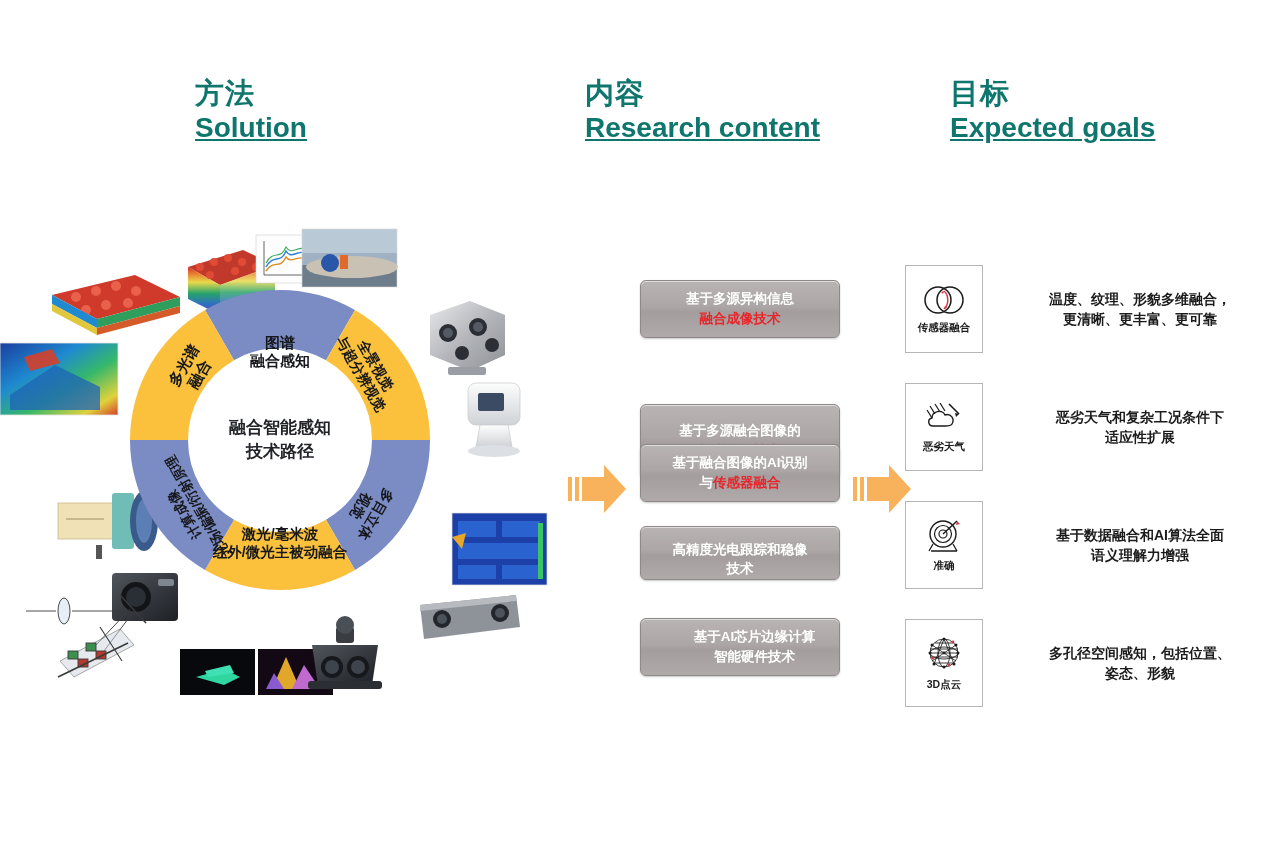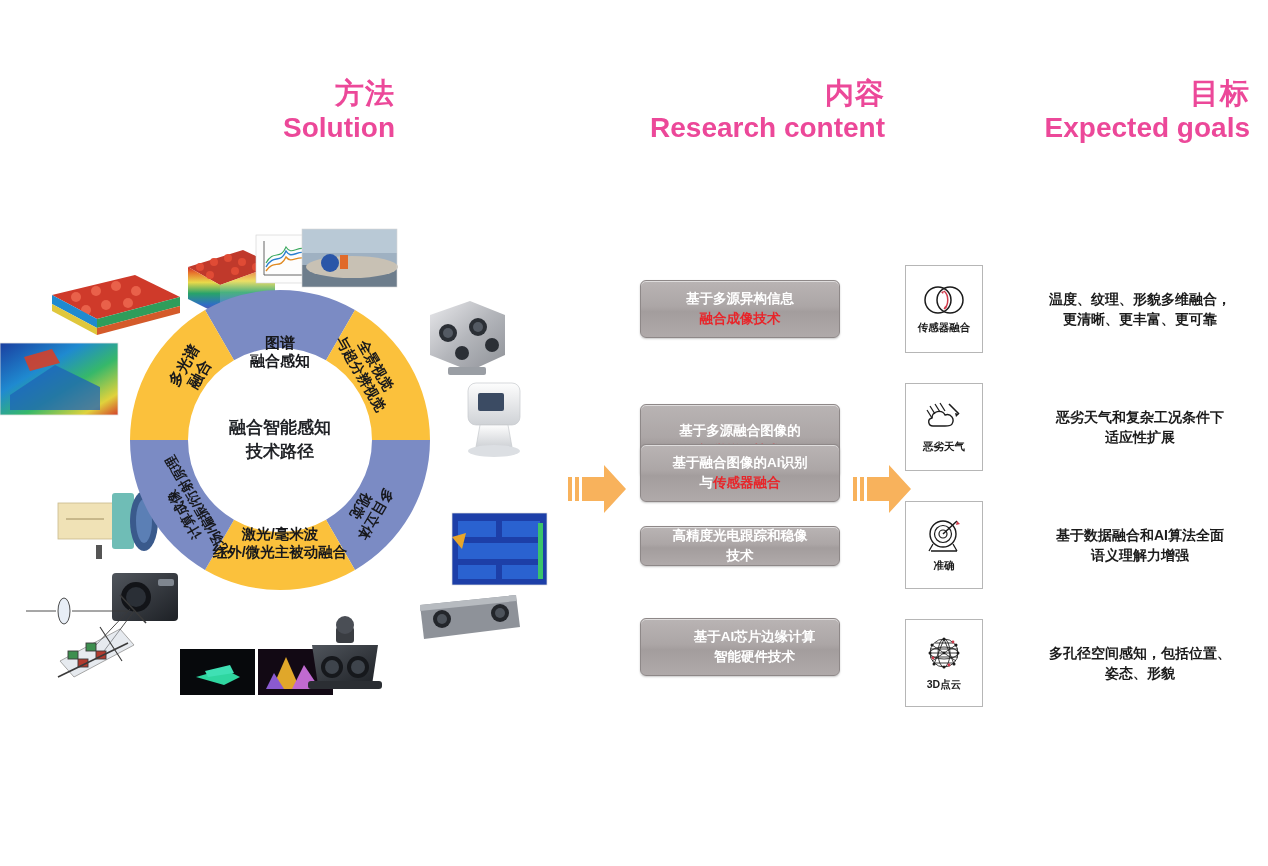--- a/index.html
+++ b/index.html
@@ -6,23 +6,23 @@
   body {
     width: 1268px; height: 866px;
     background: #ffffff;
     font-family: "Liberation Sans", "DejaVu Sans", sans-serif;
     overflow: hidden;
     position: relative;
   }
 
   
   .headers { position:absolute; top:0; left:0; width:1268px; height:180px; }
-  .hdr { position:absolute; text-align:right; color:#ec4899; line-height:1.22; }
+  .hdr { position:absolute; text-align:left; color:#0f766e; line-height:1.22; }
   .hdr .cn { font-size:29px; font-weight:bold; letter-spacing:1px; }
-  .hdr .en { font-size:28px; font-weight:bold; letter-spacing:0px; }
+  .hdr .en { font-size:28px; font-weight:bold; letter-spacing:0px;text-decoration:underline; }
   #hdr-solution { left:195px; top:76px; width:200px; }
   #hdr-content  { left:585px; top:76px; width:300px; }
   #hdr-goals    { left:950px; top:76px; width:300px; }
 
   
   .donut-zone { position:absolute; left:0px; top:215px; width:560px; height:500px; }
   .donut-wrap { position:absolute; left:130px; top:75px; width:300px; height:300px; }
   .donut-svg  { position:absolute; left:0; top:0; }
 
   .ring-label {
@@ -358,21 +358,21 @@
       <span>基于多源融合图像的</span><br>
       <span class="hl">视觉增强技术</span>
     </div>
   </div>
   <div class="pill" style="top:164px; height:58px;">
     <div>
       <span>基于融合图像的AI识别</span><br>
       <span>与</span><span class="hl">传感器融合</span>
     </div>
   </div>
-  <div class="pill" style="top:246px; height:40px;">
+  <div class="pill" style="top:246px; height:54px;align-items:flex-end;">
     <div>
       <span>高精度光电跟踪和稳像</span><br>
       <span>技术</span>
     </div>
   </div>
   <div class="pill" style="top:338px; height:58px;padding-left:29px;">
     <div>
       <span>基于AI芯片边缘计算</span><br>
       <span>智能硬件技术</span>
     </div>

